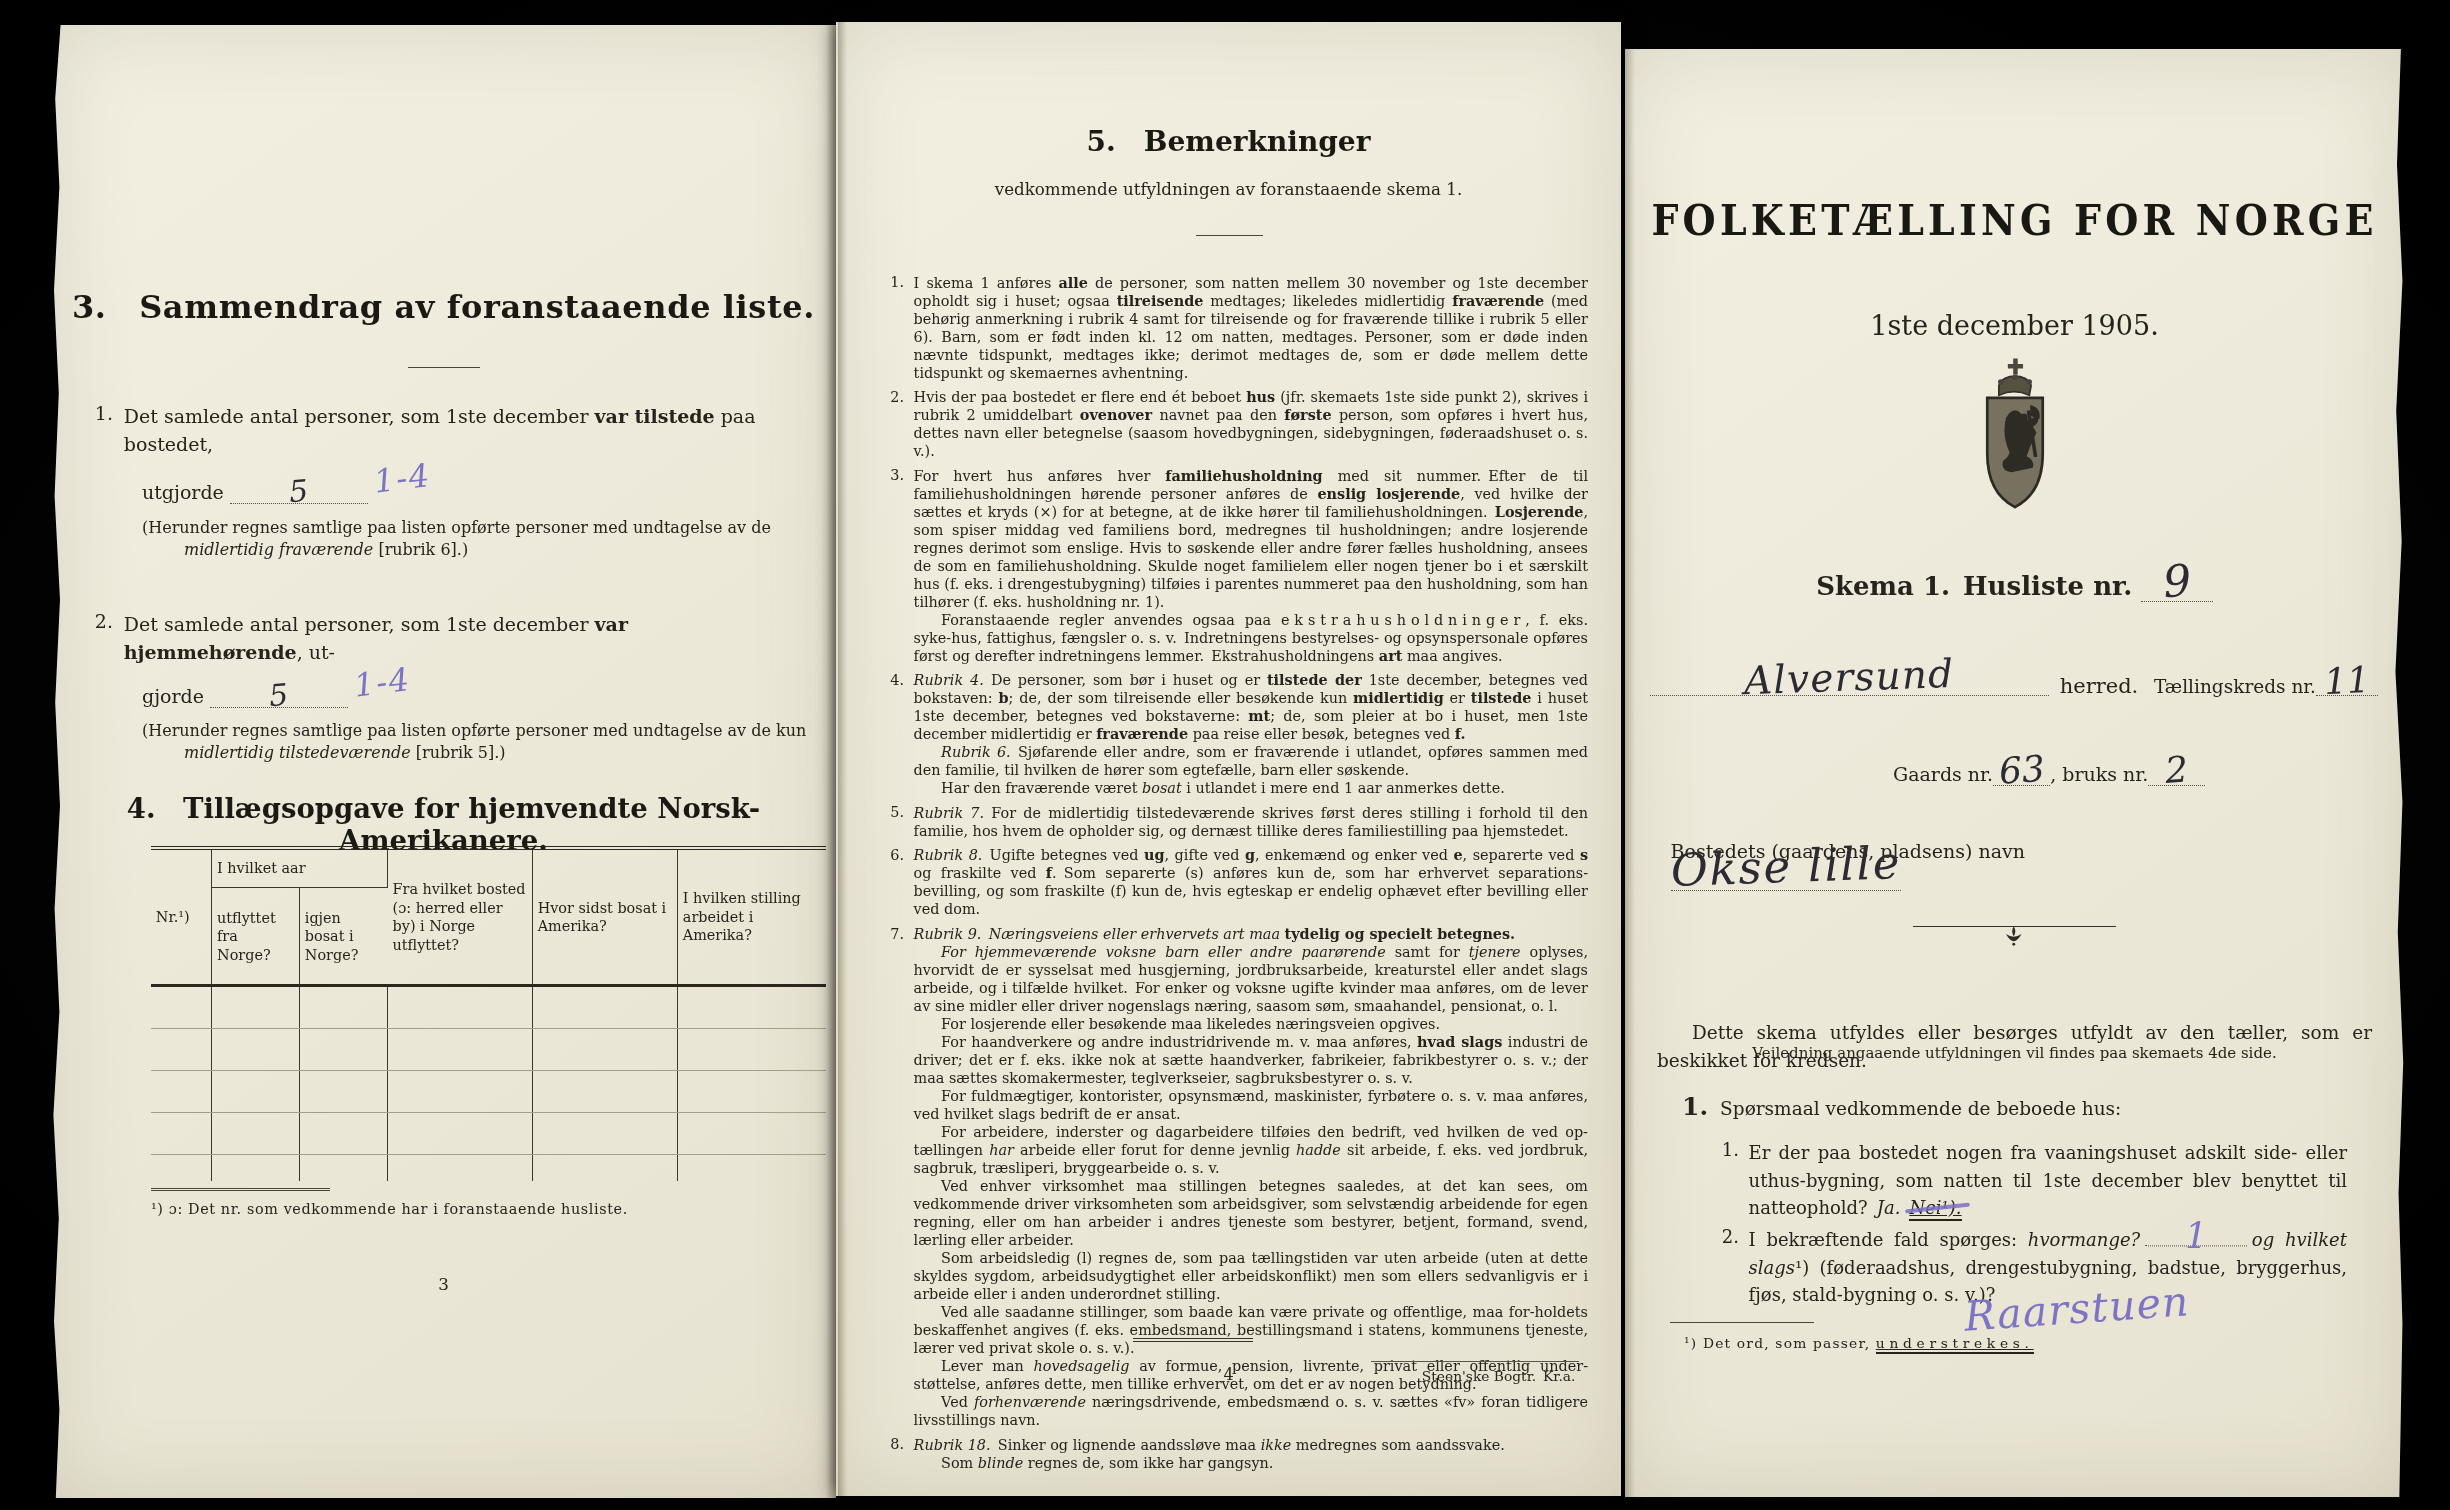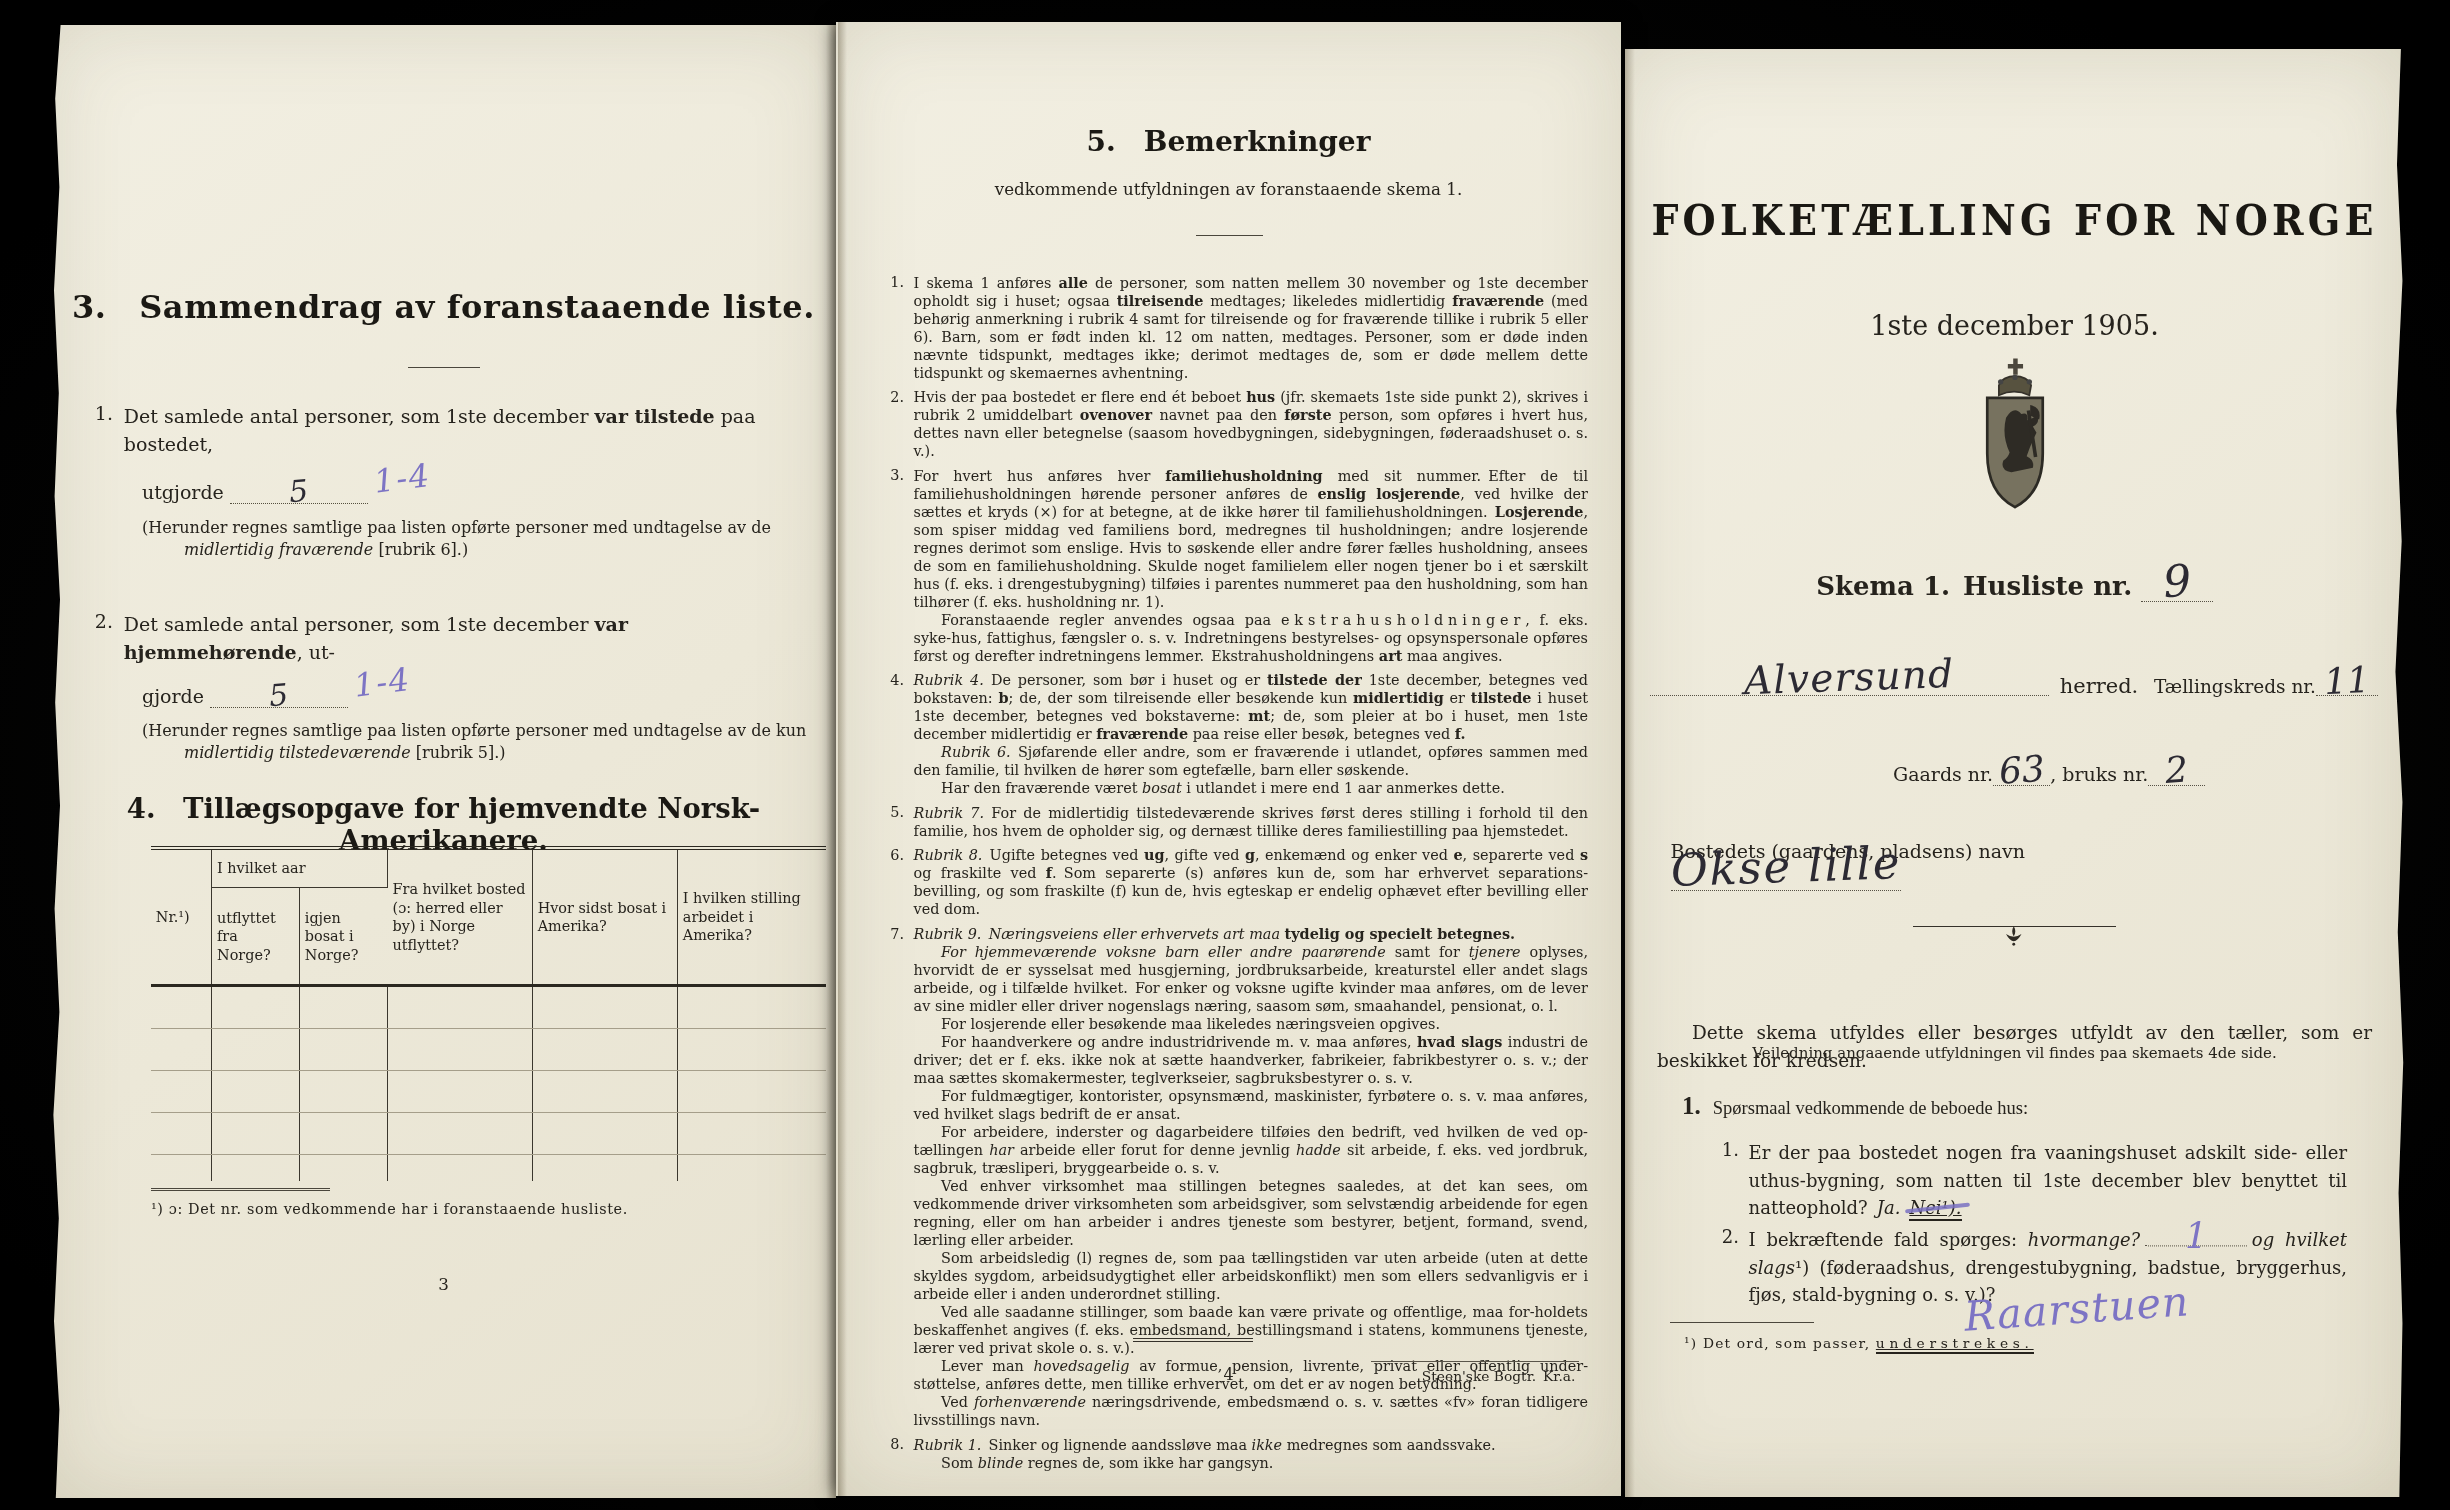--- a/index.html
+++ b/index.html
@@ -88,21 +88,21 @@
   .hand-g{font-size:36px;line-height:18px;transform:rotate(-4deg) translateY(1.2px);}
   .r-bosted{position:absolute;top:791px;left:36px;right:17px;display:flex;align-items:baseline;flex-direction:column;}
   .lbl-bosted{font-size:19px;flex:none;}
   .slot-bosted{flex:1;border-bottom:1.8px dotted #565145;text-align:center;margin-left:9.6px;}
   .hand-bosted{font-size:45px;line-height:21.5px;letter-spacing:1.8px;transform:rotate(-2deg) translateY(-6px);}
   .r-orn{position:absolute;top:877px;left:50%;width:203px;margin-left:-102px;border-top:1.2px solid #35312a;text-align:center;}
   .r-orn svg{margin-top:-1.8px;}
   .r-intro{position:absolute;top:970px;left:32px;right:32px;margin:0;font-size:18.5px;line-height:27.5px;
     text-indent:35px;text-align:justify;}
   .r-guidance{position:absolute;top:995px;left:0;right:0;margin:0;text-align:center;font-size:15px;}
-  .r-qhead{position:absolute;top:1043px;left:57px;font-size:18.5px;font-family:Liberation Serif, serif;}
+  .r-qhead{position:absolute;top:1043px;left:57px;font-size:18.5px;}
   .r-qhead .qnum{font-size:25px;font-weight:700;margin-right:12px;}
   .r-q{position:absolute;left:90px;width:632px;display:flex;gap:9.6px;}
   .r-q1{top:1090px;} .r-q2{top:1177px;}
   .q-num{flex:none;width:24px;text-align:right;font-size:18px;}
   .q-text{font-size:18px;line-height:27.5px;text-align:justify;}
   .r-handnote{position:absolute;top:1236px;left:339px;font-size:41px;font-style:italic;color:#7d74c4;
     letter-spacing:1.2px;transform:rotate(-4deg);}
   .r-fnrule{position:absolute;top:1273px;left:45px;width:144px;border-top:1.2px solid #4a463c;}
   .r-footnote{position:absolute;top:1286px;left:59px;margin:0;font-size:13.8px;letter-spacing:1.2px;}
   
@@ -272,21 +272,21 @@
             <p><span>Ved enhver virksomhet maa stillingen betegnes saaledes, at det kan sees, om vedkommende driver virksomheten som arbeidsgiver, som selvstændig arbeidende for egen regning, eller om han arbeider i andres tjeneste som bestyrer, betjent, formand, svend, lærling eller arbeider.</span></p>
             <p><span>Som arbeidsledig (l) regnes de, som paa tællingstiden var uten arbeide (uten at dette skyldes sygdom, arbeidsudygtighet eller arbeidskonflikt) men som ellers sedvanligvis er i arbeide eller i anden underordnet stilling.</span></p>
             <p><span>Ved alle saadanne stillinger, som baade kan være private og offentlige, maa for-holdets beskaffenhet angives (f. eks. embedsmand, bestillingsmand i statens, kommunens tjeneste, lærer ved privat skole o. s. v.).</span></p>
             <p><span>Lever man </span><span class="seg-i">hovedsagelig</span><span> av formue, pension, livrente, privat eller offentlig under-støttelse, anføres dette, men tillike erhvervet, om det er av nogen betydning.</span></p>
             <p><span>Ved </span><span class="seg-i">forhenværende</span><span> næringsdrivende, embedsmænd o. s. v. sættes «fv» foran tidligere livsstillings navn.</span></p>
           </div>
         </div>
         <div class="m-item">
           <span class="m-num">8.</span>
           <div class="m-body">
-            <p><span class="seg-i">Rubrik 1.</span><span> Sinker og lignende aandssløve maa </span><span class="seg-i">ikke</span><span> medregnes som aandssvake.</span></p>
+            <p><span class="seg-i">Rubrik 18.</span><span> Sinker og lignende aandssløve maa </span><span class="seg-i">ikke</span><span> medregnes som aandssvake.</span></p>
             <p><span>Som </span><span class="seg-i">blinde</span><span> regnes de, som ikke har gangsyn.</span></p>
           </div>
         </div>
       </div>
     <div class="m-footrule"></div>
     <div class="m-pageno">4</div>
     <div class="m-imprint">Steen'ske Bogtr. Kr.a.</div>
   </section>
 
   <section class="page page-right">

